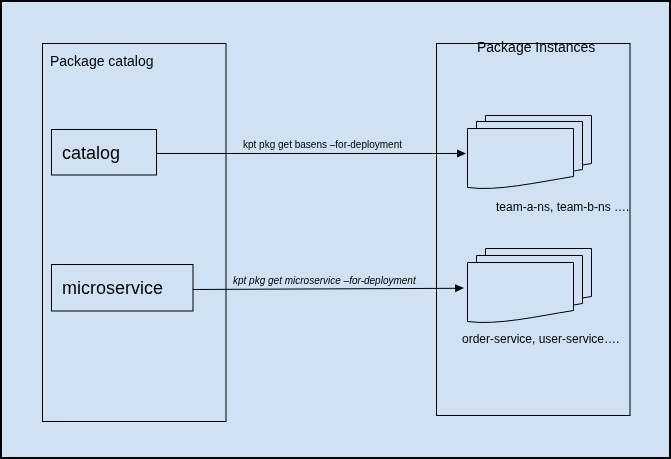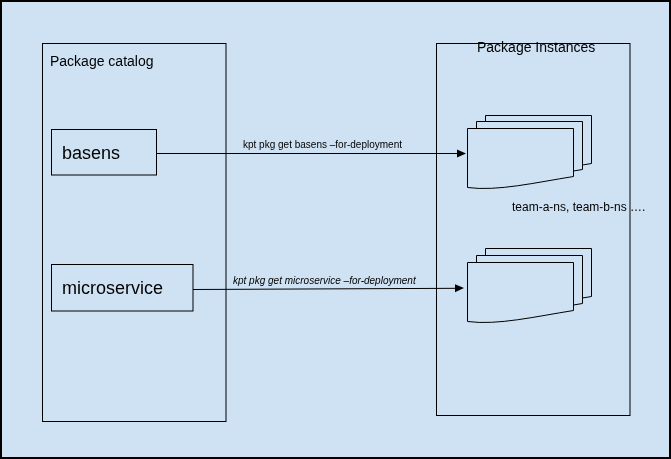--- a/index.html
+++ b/index.html
@@ -43,21 +43,21 @@
   .arrow-label {
     font-size: 10px;
   }
   .stack-caption {
     font-size: 12px;
   }
   .title-catalog   { left: 50px;  top: 54px; }
   .title-instances { left: 445px; top: 40px; margin-left: 32px; }
   .arrow-label-1   { left: 243px; top: 140px; }
   .arrow-label-2   { left: 233px; top: 276px; font-style: italic; }
-  .stack-caption-1 { left: 476px; top: 201px; padding-left: 36px; }
+  .stack-caption-1 { left: 460px; top: 201px; padding-left: 36px; }
   .stack-caption-2 { left: 462px; top: 333px; }
 </style>
 </head>
 <body>
 
 <div class="canvas">
 
   <svg width="671" height="459" viewBox="0 0 671 459">
 
     <rect x="1" y="1" width="669" height="457" fill="none" stroke="#000000" stroke-width="2"></rect>
@@ -91,27 +91,28 @@
       <path d="M476.5,255.5 h106 v48 c-38,6 -76,15 -106,11 Z"></path>
       <path d="M467.5,262.5 h106 v48 c-38,6 -76,15 -106,11 Z"></path>
     </g>
   </svg>
 
   <div class="txt box-title title-catalog">Package catalog</div>
 
   <div class="txt box-title title-instances">Package Instances</div>
 
   <div class="txt pkg-label basens">
-    <span>basens</span>
+    <span>catalog</span>
   </div>
 
   <div class="txt pkg-label micro">
     <span>microservice</span>
   </div>
 
   <div class="txt arrow-label arrow-label-1">kpt pkg get basens –for-deployment</div>
 
   <div class="txt arrow-label arrow-label-2">kpt pkg get microservice –for-deployment</div>
 
   <div class="txt stack-caption stack-caption-1">team-a-ns, team-b-ns ….</div>
 
+  <div class="txt stack-caption stack-caption-2">order-service, user-service….</div>
 
 </div>
 
 </body></html>

